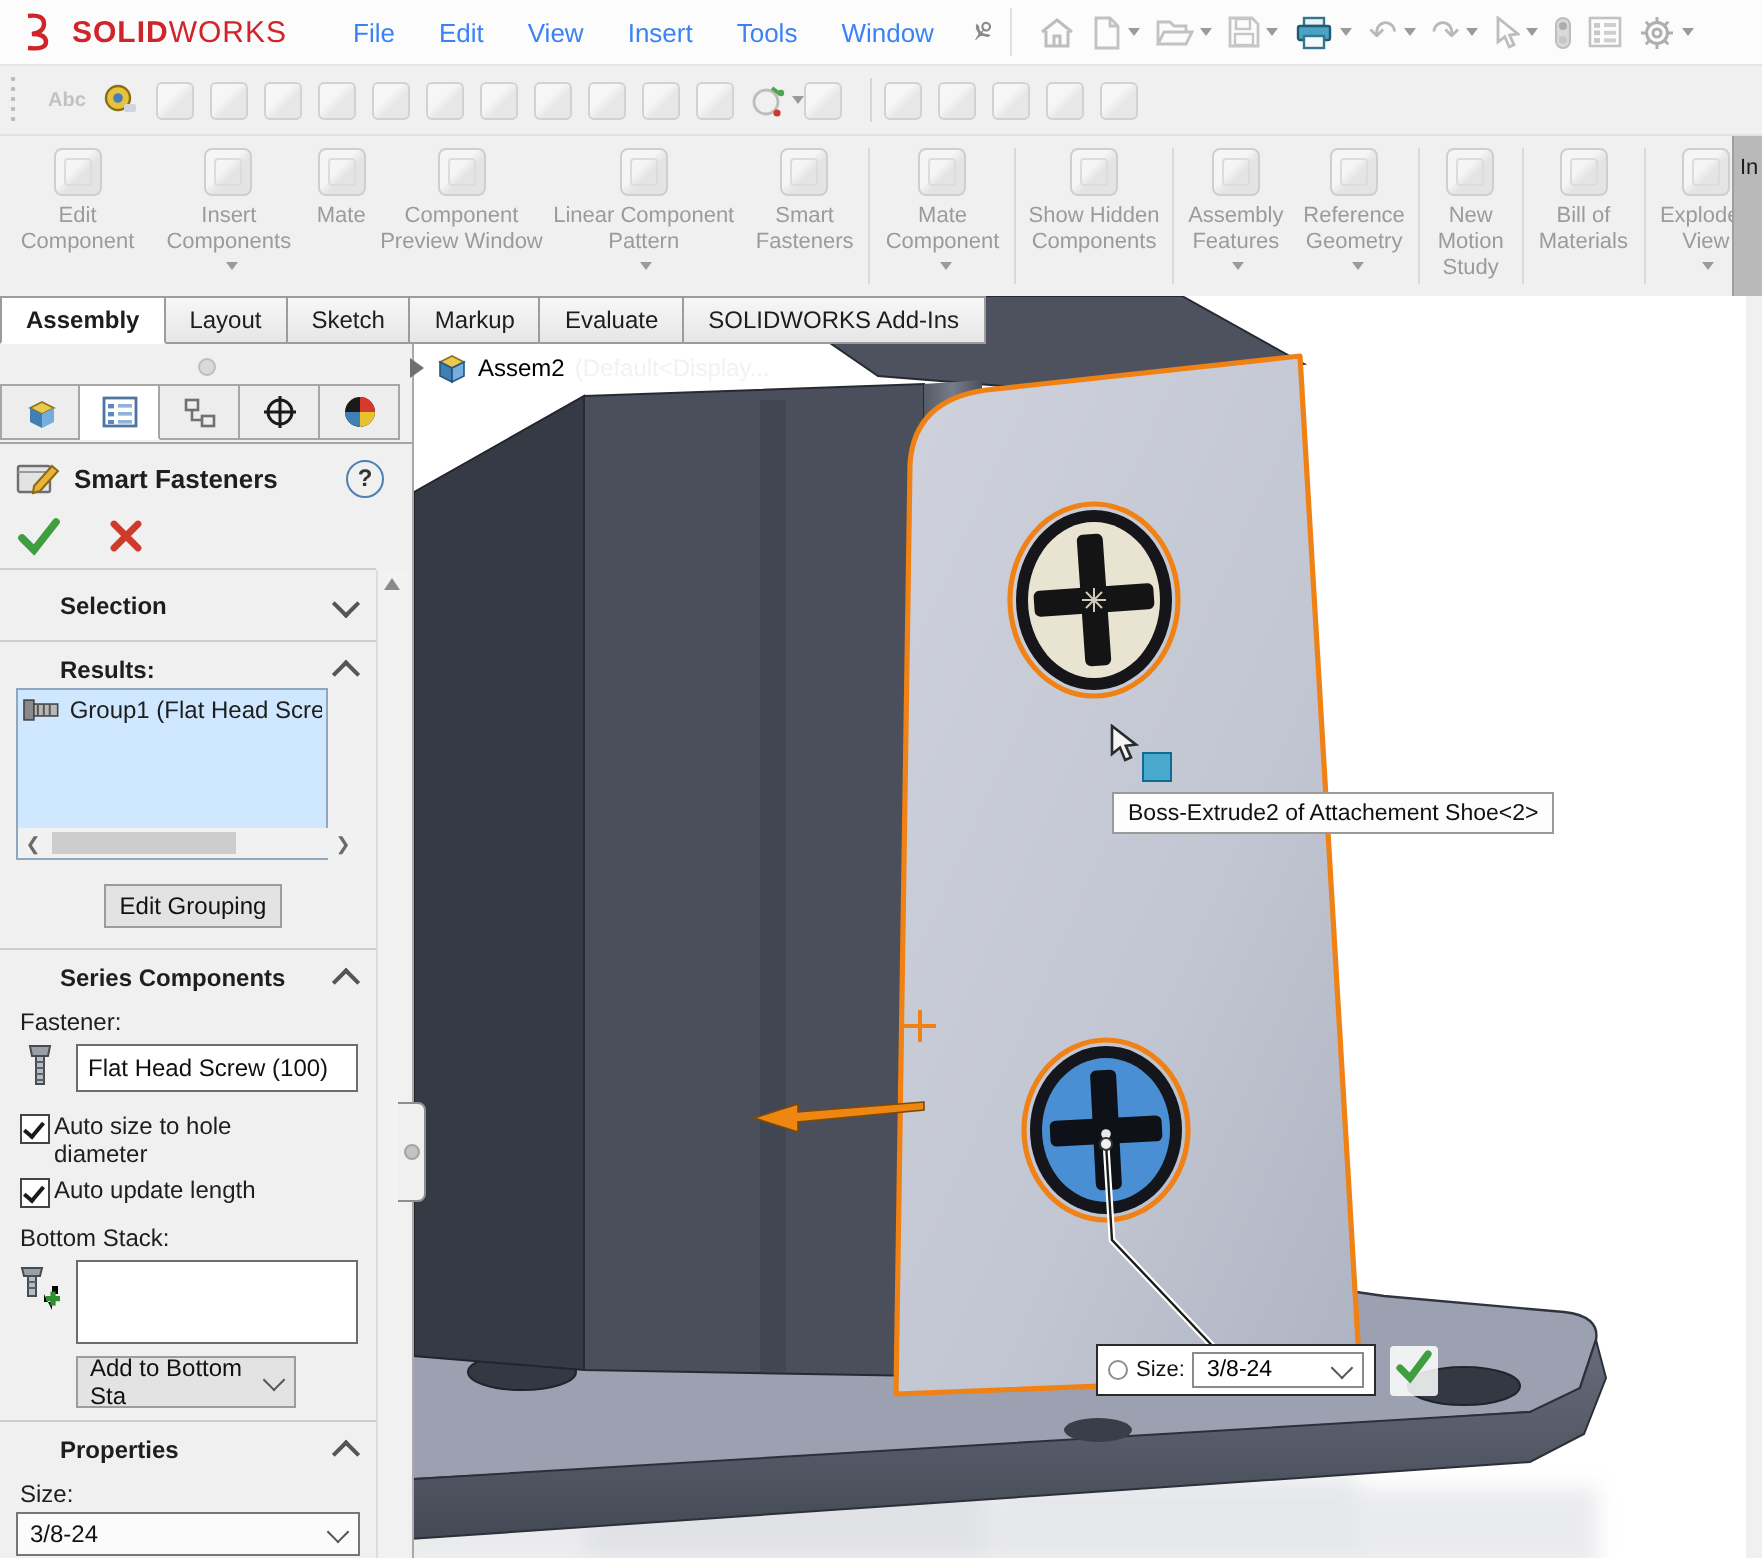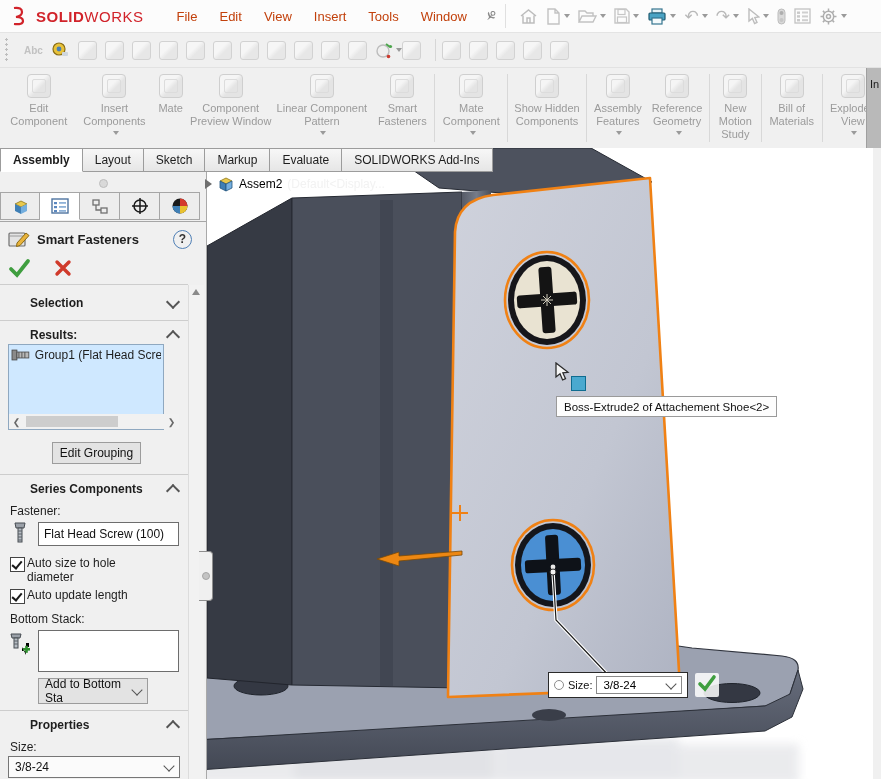--- a/index.html
+++ b/index.html
@@ -5,21 +5,21 @@
   html,body{margin:0;padding:0;background:#dfe1e5;font-family:"Liberation Sans",sans-serif;}
   #app{position:relative;width:881px;height:779px;background:#f0f0f0;overflow:hidden;
        -webkit-font-smoothing:antialiased;}
   
   #menubar{position:absolute;left:0;top:0;width:881px;height:32px;background:#fcfcfc;
            border-bottom:1px solid #e4e4e4;display:flex;align-items:center;}
   .brand{display:flex;align-items:center;margin-left:10px;margin-right:22px;}
   .brand-text{font-size:15px;letter-spacing:.5px;color:#d1232a;margin-left:4px;}
   .brand-text b{font-weight:bold;}
   .brand-text span{font-weight:normal;}
-  .menu-item{font-size:13px;color:#c2410c;padding:6px 11px;cursor:default;}
+  .menu-item{font-size:13px;color:#3b82f6;padding:6px 11px;cursor:default;}
   .pin-icon{margin-left:6px;color:#8a8a8a;font-size:15px;transform:rotate(40deg);}
   .mb-sep{width:1px;height:24px;background:#e0e0e0;margin:0 8px;}
   .qb{display:flex;align-items:center;gap:2px;margin-left:2px;}
   .qb-btn{display:flex;align-items:center;padding:2px 3px;}
   .qb-glyph{font-size:17px;color:#b9b9b9;line-height:1;}
   .caret-d{width:0;height:0;border-left:3.5px solid transparent;border-right:3.5px solid transparent;
            border-top:4px solid #9a9a9a;margin-left:3px;}
   
   #toolbar2{position:absolute;left:0;top:33px;width:881px;height:34px;background:#f0f0f0;
             border-bottom:1px solid #e2e2e2;display:flex;align-items:center;}

